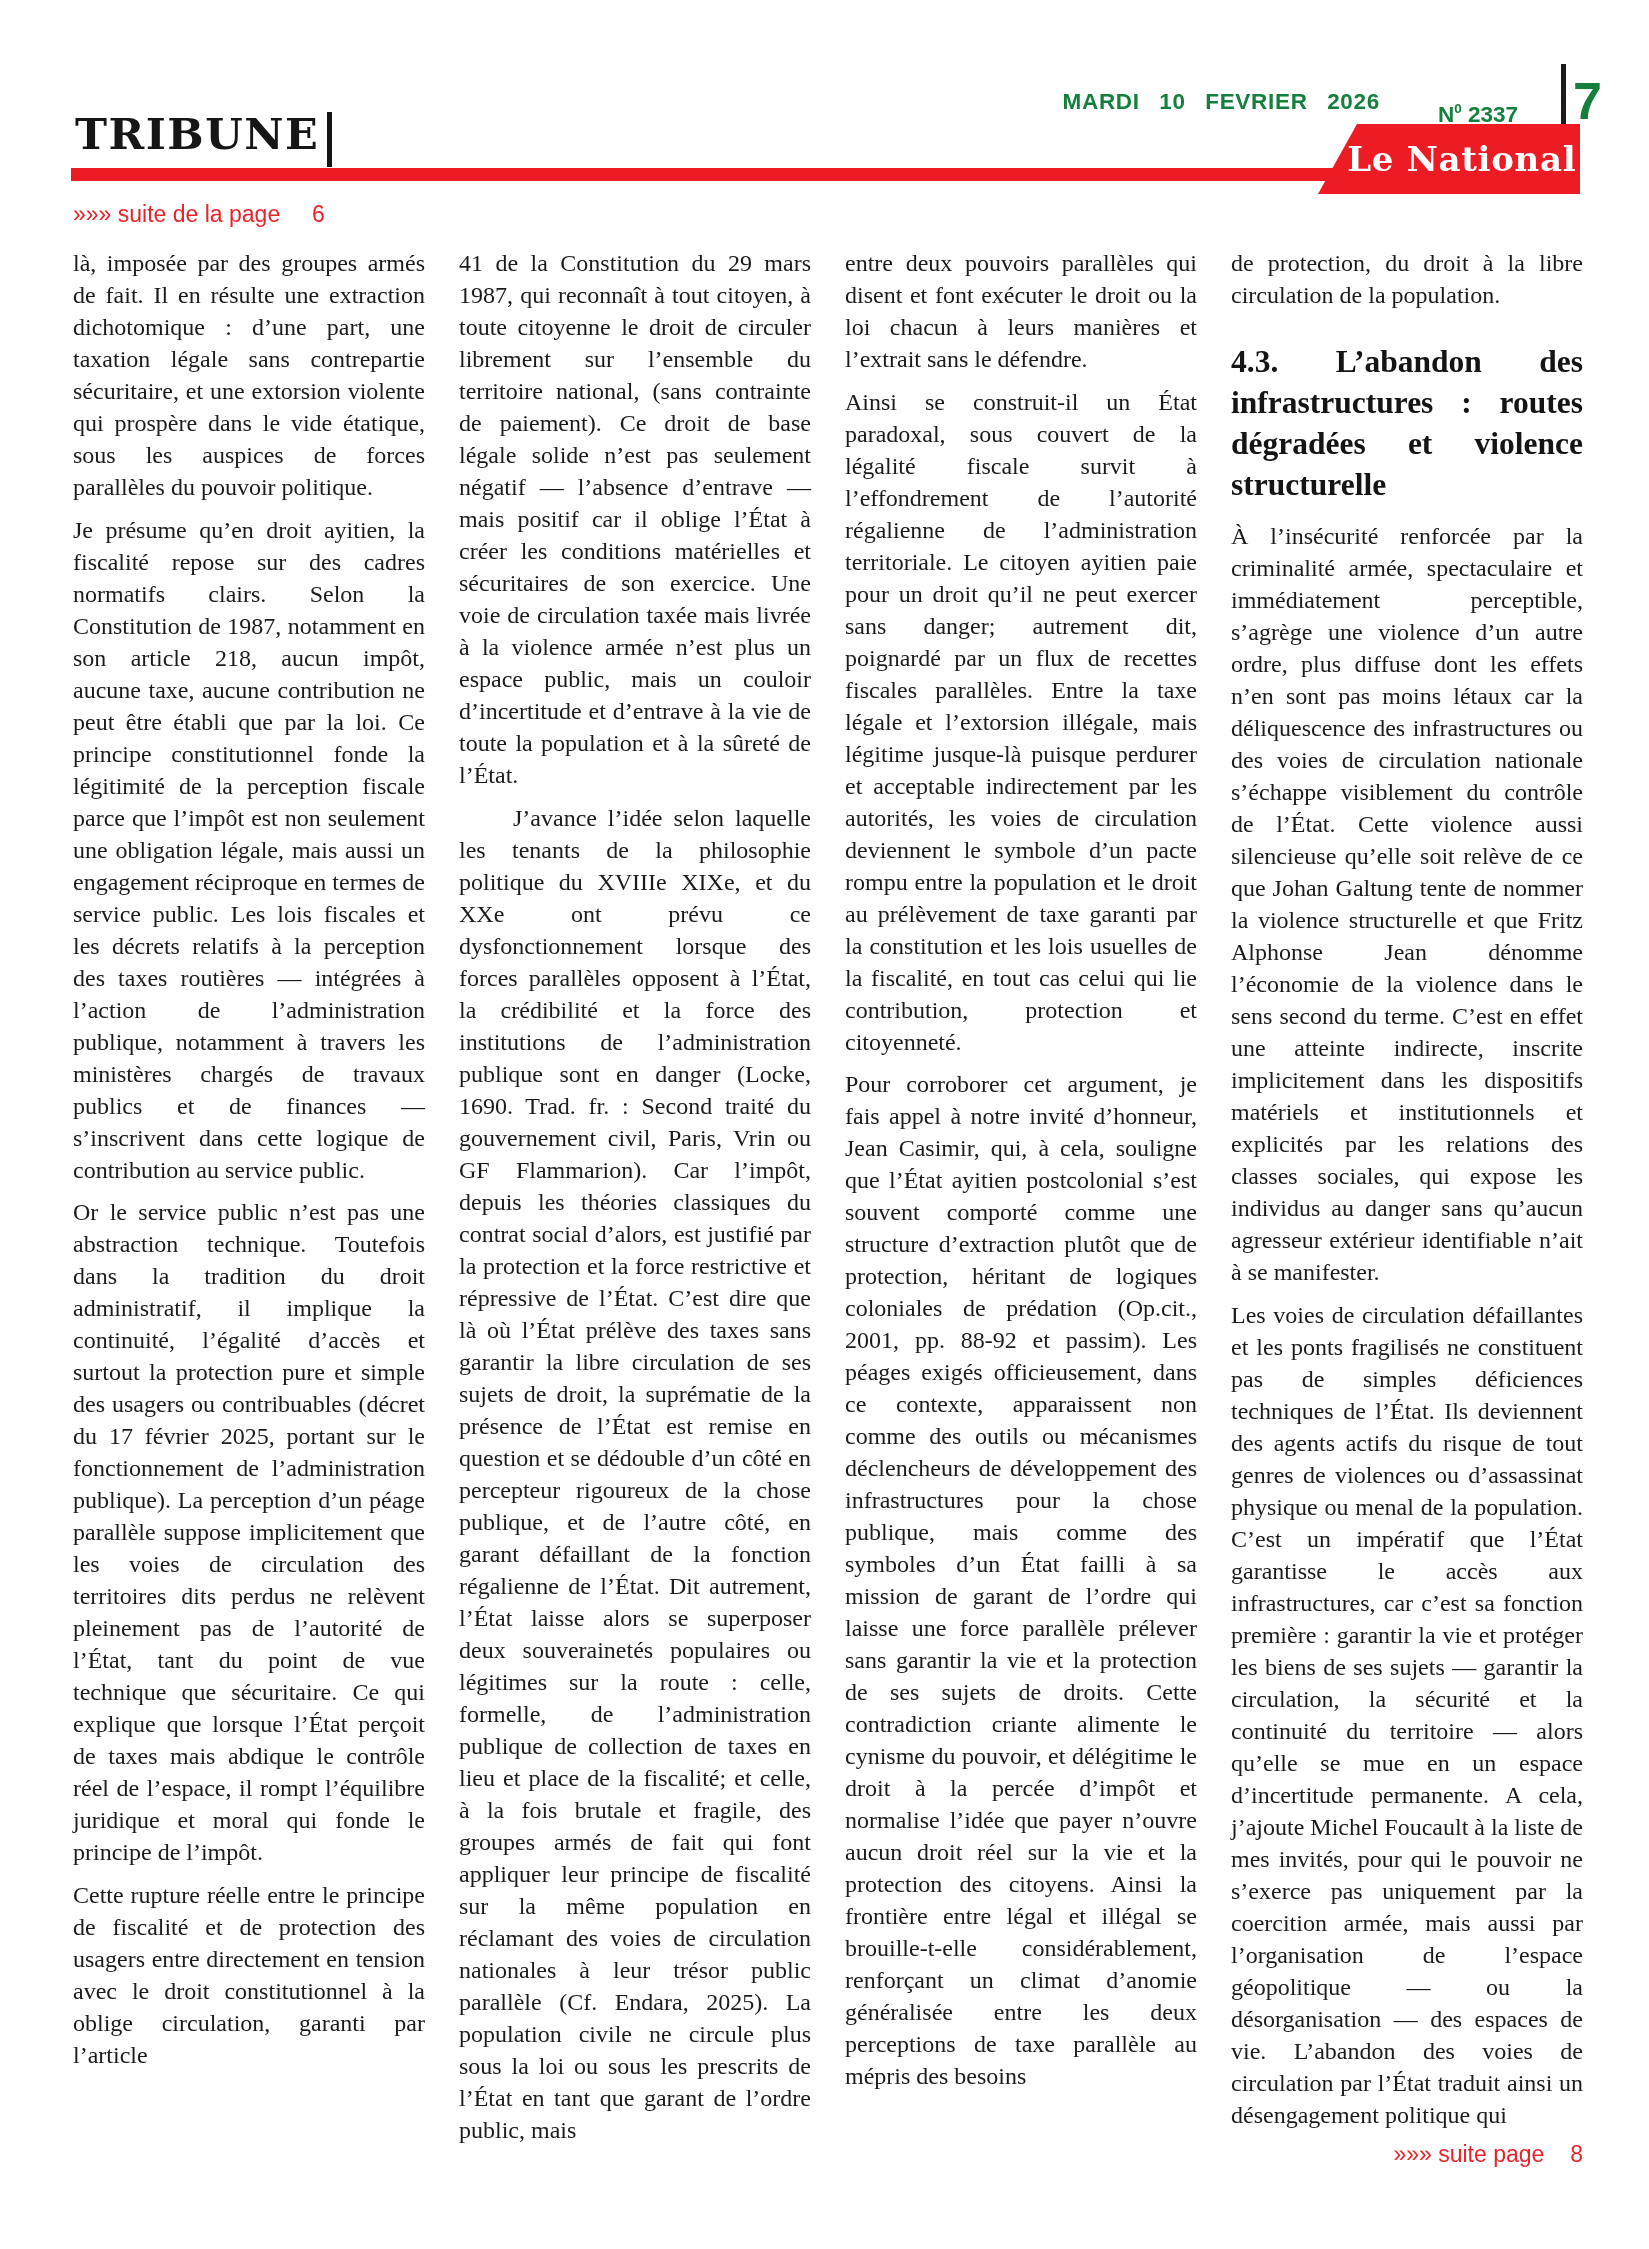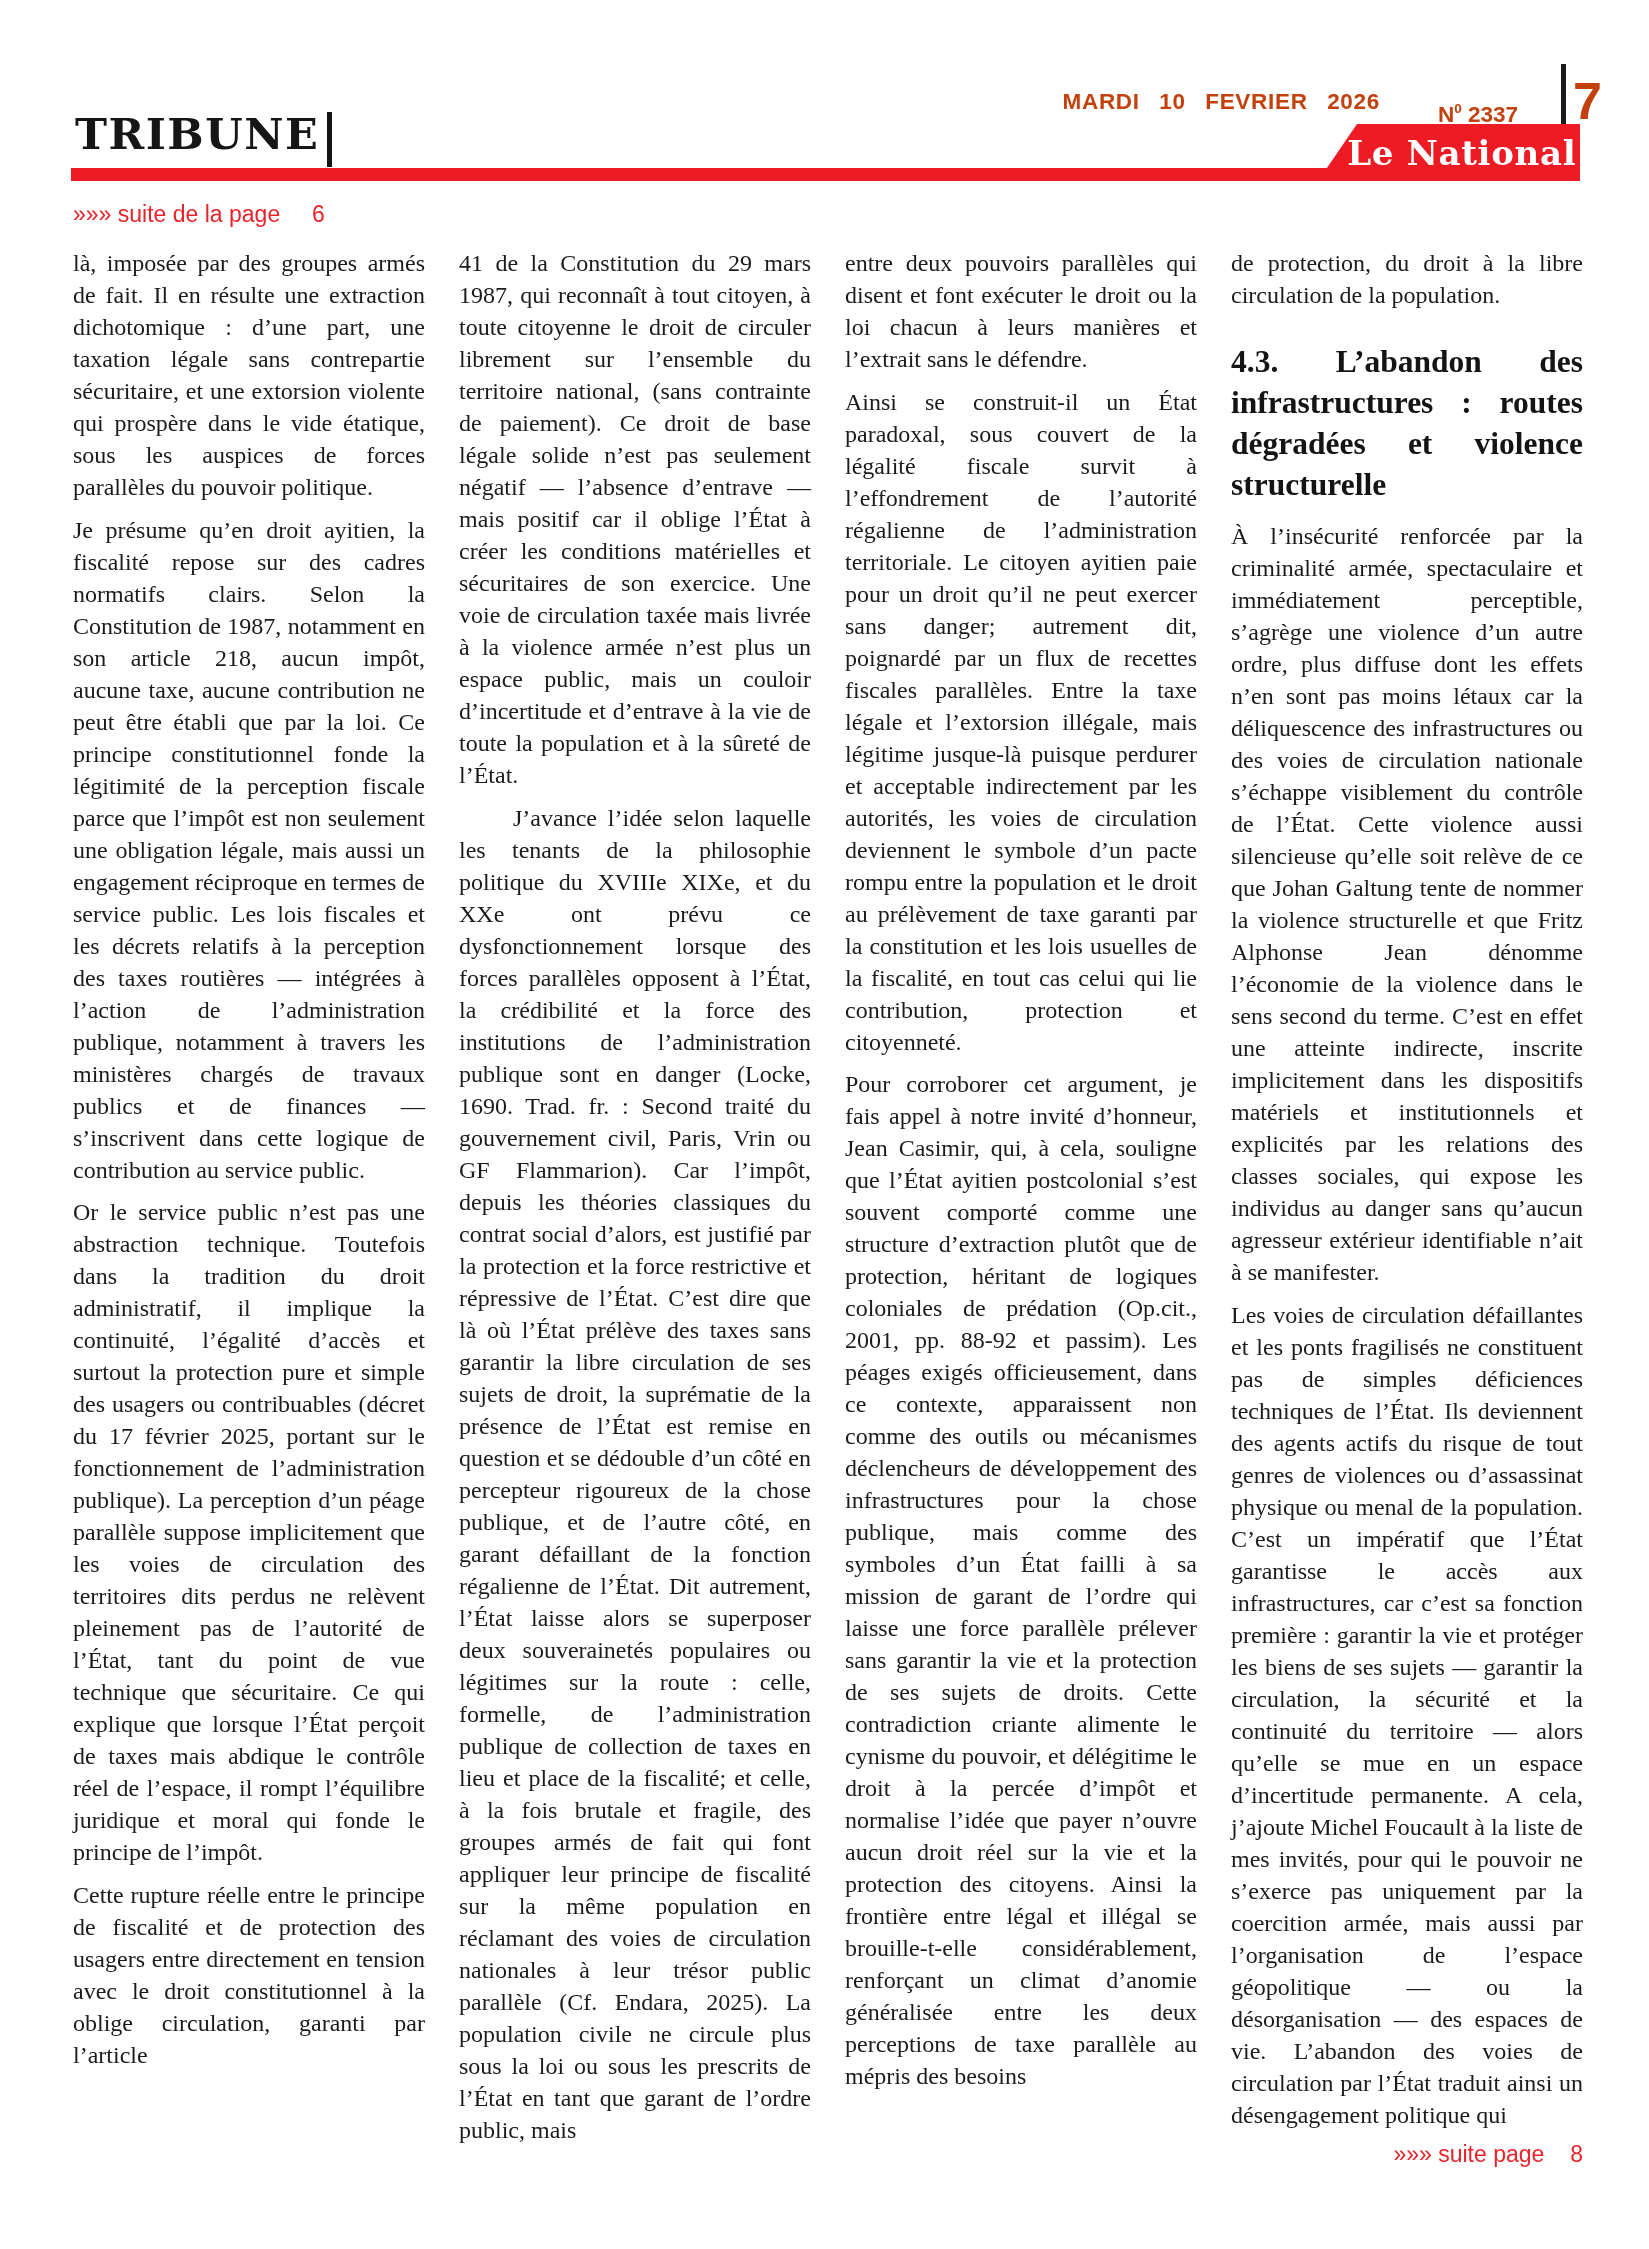--- a/index.html
+++ b/index.html
@@ -9,38 +9,38 @@
     background:#ffffff;
     overflow:hidden;
     color:#1b1b1b;
     font-family:"Liberation Serif", serif;
   }
   
   .meta-row{
     position:absolute;top:64px;right:48px;
     display:flex;align-items:flex-end;
     font-family:"Liberation Sans", sans-serif;
-    font-weight:bold;color:#c2410c;
+    font-weight:bold;color:#15803d;
   }
   .date-group{font-size:22.5px;letter-spacing:0.7px;margin-bottom:12px;white-space:nowrap;}
   .date-group span{margin-right:19.5px;}
   .date-group span:last-child{margin-right:0;}
   .issue-group{font-size:22.5px;margin-left:58px;white-space:nowrap;}
   .issue-group sup{font-size:13.5px;}
   .pageno-bar{width:4.5px;height:63px;background:#1b1b1b;margin-left:43px;}
   .pageno{font-size:52px;line-height:1;margin-left:7.5px;}
   .section-title{
     position:absolute;top:109px;left:75px;
     font-family:"DejaVu Serif", serif;
     font-weight:bold;font-size:43px;letter-spacing:1.5px;color:#161616;
   }
   .section-bar{position:absolute;top:112px;left:327px;width:4.5px;height:55px;background:#161616;}
   .red-rule{position:absolute;top:168px;left:71px;right:70px;height:12.7px;background:#ed1c24;}
   .brand-banner{
-    position:absolute;top:124px;right:70px;width:262px;height:57px;
+    position:absolute;top:124px;right:70px;width:262px;height:70px;
     background:#ed1c24;
     clip-path:polygon(39px 0,100% 0,100% 100%,0 100%);
     display:flex;align-items:center;justify-content:center;
     color:#ffffff;
     font-family:"DejaVu Serif", serif;font-weight:bold;font-size:34px;letter-spacing:0.7px;
     padding-left:25.5px;box-sizing:border-box;text-align:center;
   }
   
   .cont-top{
     position:absolute;top:201px;left:73px;

